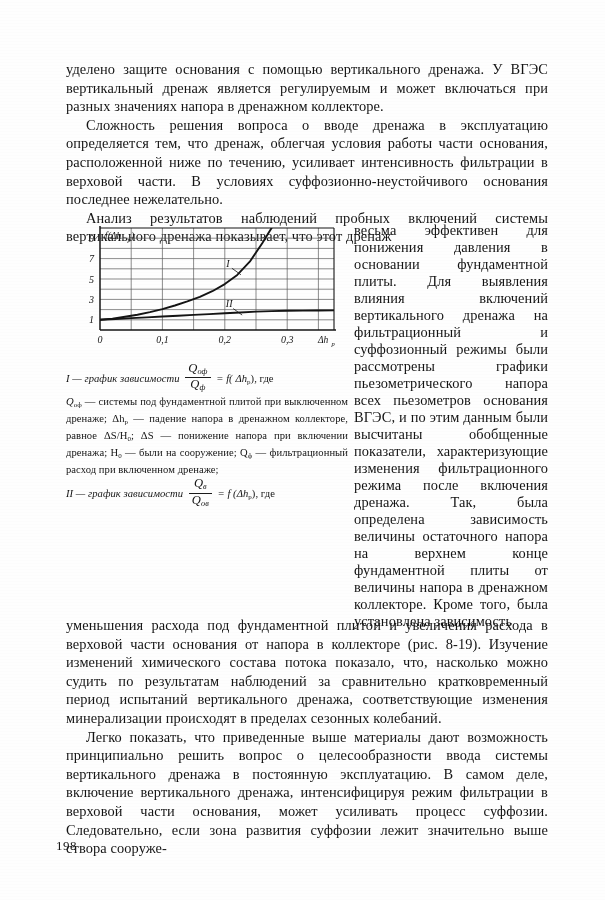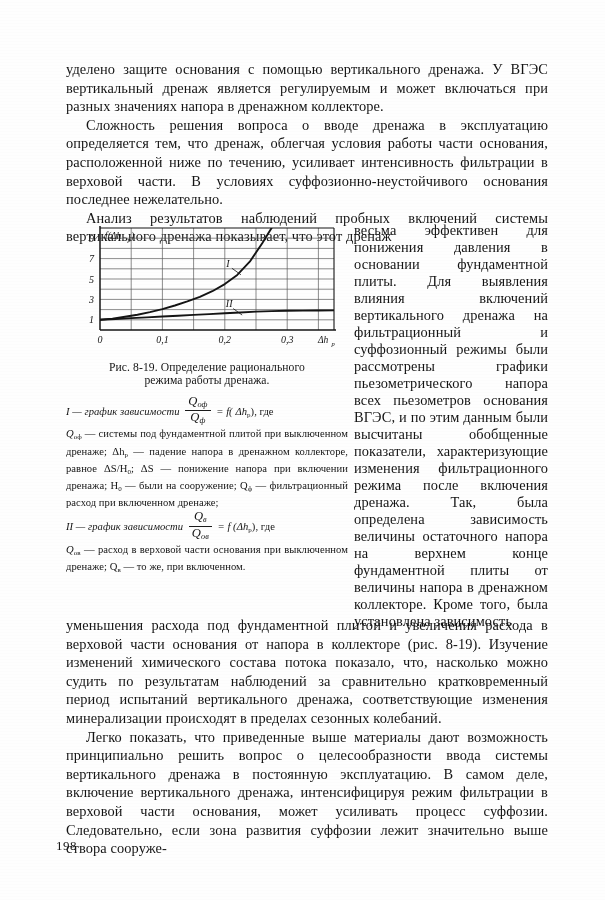--- a/index.html
+++ b/index.html
@@ -210,24 +210,20 @@
             </defs>
             <path d="M28.00,97.80 L40.48,96.58 L52.96,94.74 L65.44,92.70 L77.92,90.15 L90.40,87.09 L102.88,83.52 L115.36,79.44 L127.84,74.85 L140.32,69.24 L152.80,62.10 L165.28,52.92 L177.76,39.66 L184.00,30.48 L190.24,21.30 L196.48,11.10 L199.60,6.00" fill="none" stroke="#141414" stroke-width="1.9" stroke-linejoin="round" stroke-linecap="round" clip-path="url(#plotclip)"></path>
             <text x="155.92" y="44.76" text-anchor="middle" font-size="10" font-style="italic" font-family="&quot;Liberation Serif&quot;, serif" fill="#141414">I</text>
             <line x1="159.92" y1="46.26" x2="168.92" y2="52.76" stroke="#141414" stroke-width="0.8"></line>
             <path d="M28.00,97.80 L43.60,96.98 L59.20,96.17 L74.80,95.35 L90.40,94.54 L106.00,93.72 L121.60,92.90 L137.20,92.09 L152.80,91.27 L168.40,90.46 L184.00,89.64 L199.60,89.13 L215.20,88.82 L230.80,88.62 L246.40,88.52 L262.00,88.42" fill="none" stroke="#141414" stroke-width="1.9" stroke-linejoin="round" stroke-linecap="round" clip-path="url(#plotclip)"></path>
             <text x="157.17" y="85.05" text-anchor="middle" font-size="10" font-style="italic" font-family="&quot;Liberation Serif&quot;, serif" fill="#141414">II</text>
             <line x1="161.17" y1="86.55" x2="170.17" y2="93.05" stroke="#141414" stroke-width="0.8"></line>
           </svg>
       </div>
 
-      <div class="fig-caption">
-        <span>Рис. 8-19. Определение рационального</span>
-        <span class="cap-l2">режима работы дренажа.</span>
-      </div>
 
       <div class="fig-legend">
 
         <p>
           <span class="it">I — график    зависимости</span>
           <span class="frac">
             <span class="num it"><span>Q</span><sub>оф</sub></span>
             <span class="den it"><span>Q</span><sub>ф</sub></span>
           </span>
           <span class="it">= f( Δh</span><sub>р</sub><span>),   где</span>
@@ -239,23 +235,20 @@
 
         <p>
           <span class="it">II — график    зависимости</span>
           <span class="frac">
             <span class="num it"><span>Q</span><sub>в</sub></span>
             <span class="den it"><span>Q</span><sub>ов</sub></span>
           </span>
           <span class="it">= f (Δh</span><sub>р</sub><span>),   где</span>
         </p>
 
-        <p>
-          <span class="it">Q</span><sub>ов</sub><span> — расход в верховой части основания при выключенном дренаже;  Q</span><sub>в</sub><span> — то же, при включенном.</span>
-        </p>
 
       </div>
     </div>
 
     <div id="right-col">весьма эффективен для понижения давления в основании фундаментной плиты. Для выявления влияния включений вертикального дренажа на фильтрационный и суффозионный режимы были рассмотрены графики пьезометрического напора всех пьезометров основания ВГЭС, и по этим данным были высчитаны обобщенные показатели, характеризующие изменения фильтрационного режима после включения дренажа. Так, была определена зависимость величины остаточного напора на верхнем конце фундаментной плиты от величины напора в дренажном коллекторе. Кроме того, была установлена зависимость</div>
 
   </div>
 
   <div id="bottom-block">
     <div class="para">уменьшения расхода под фундаментной плитой и увеличения расхода в верховой части основания от напора в коллекторе (рис. 8-19). Изучение изменений химического состава потока показало, что, насколько можно судить по результатам наблюдений за сравнительно кратковременный период испытаний вертикального дренажа, соответствующие изменения минерализации происходят в пределах сезонных колебаний.</div>

